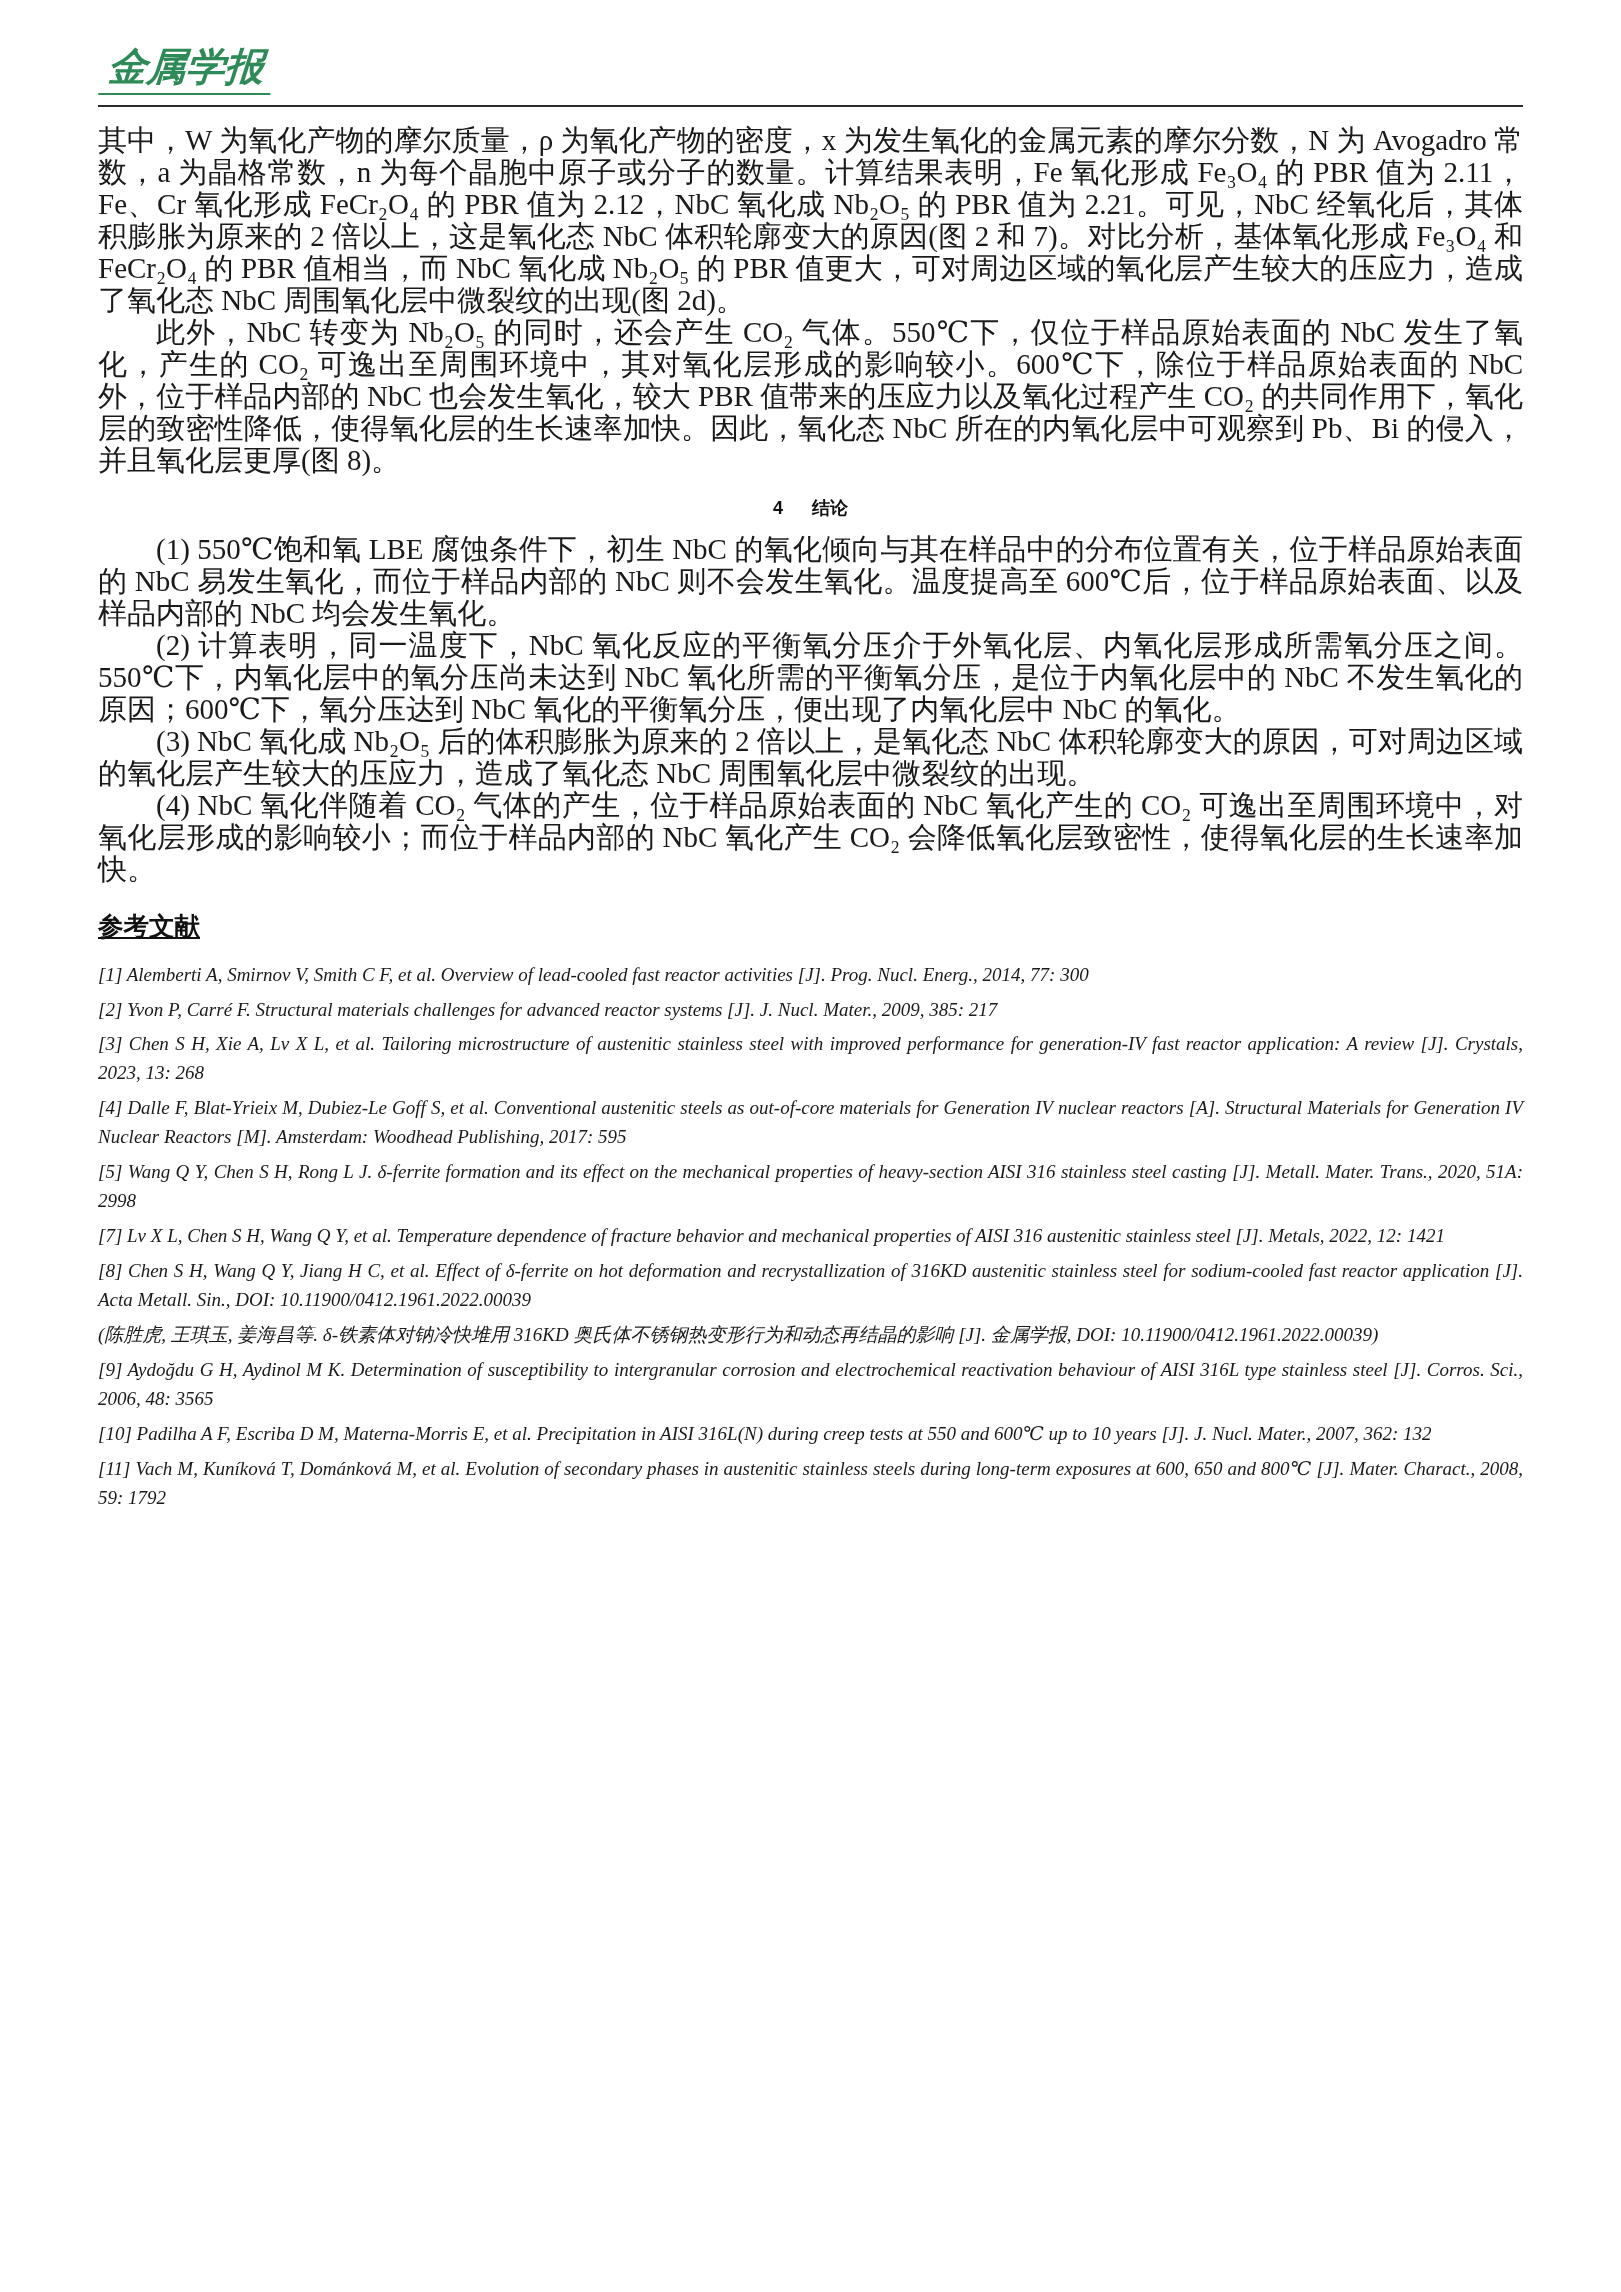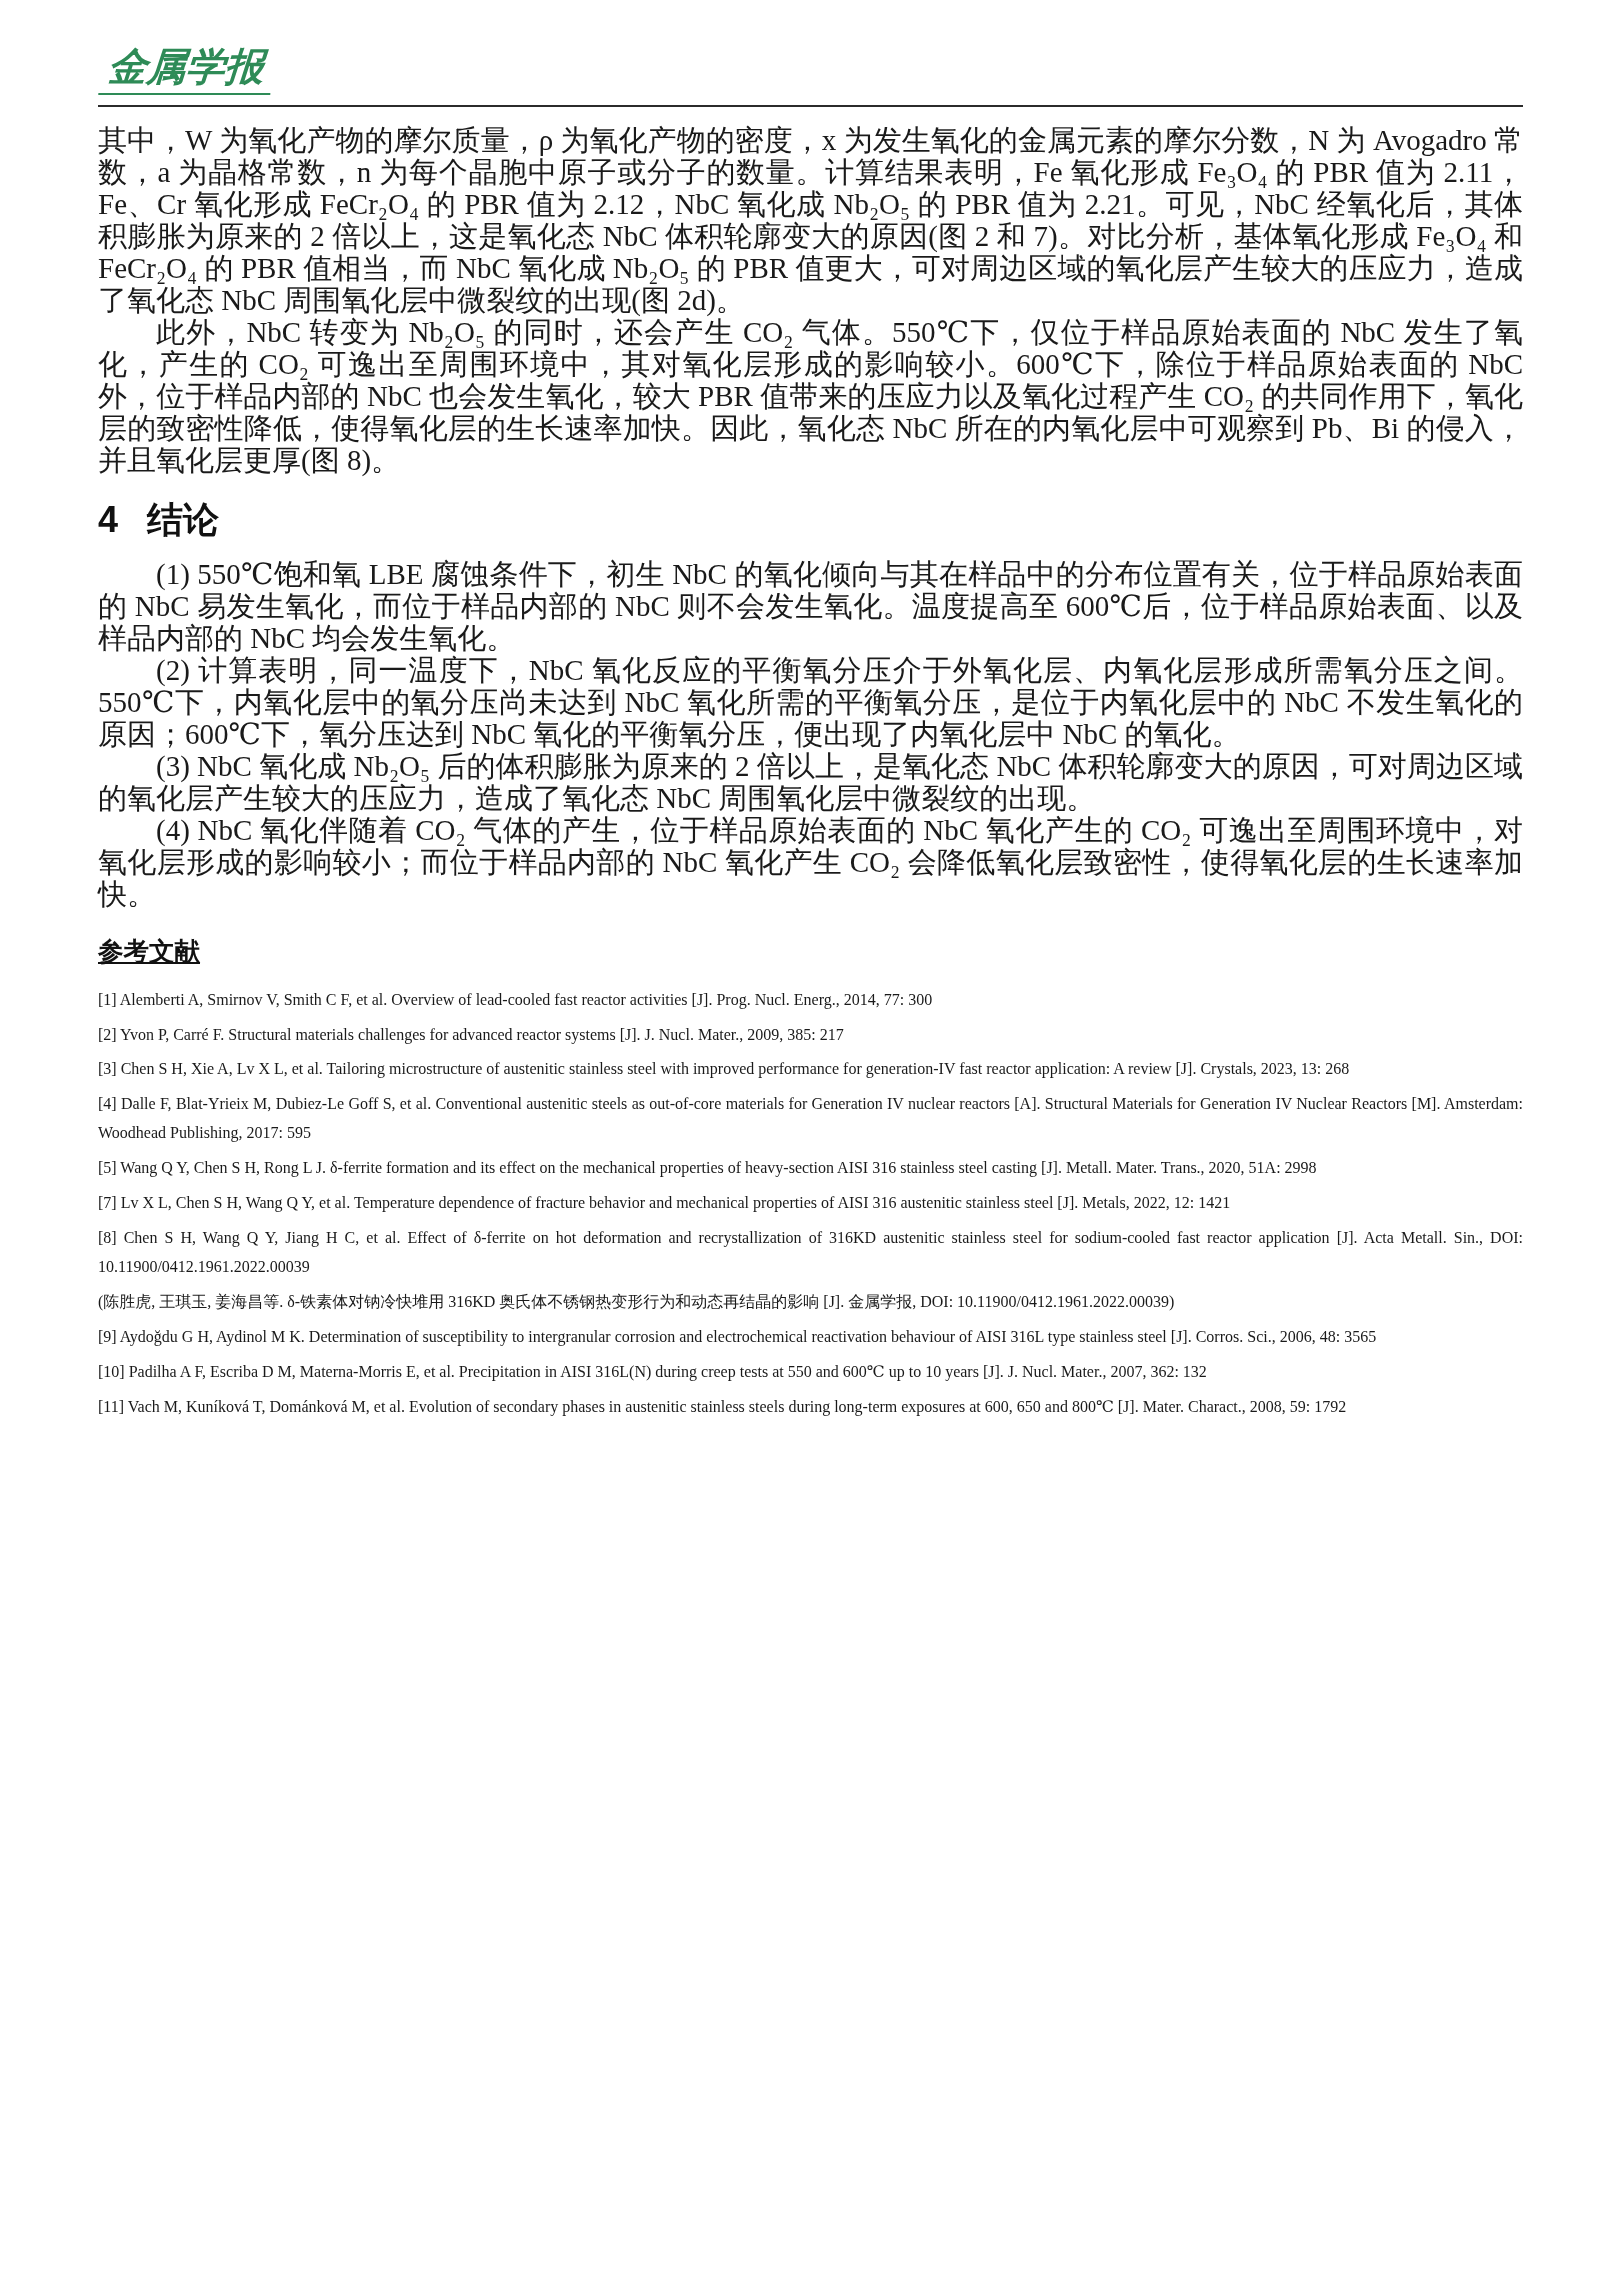--- a/index.html
+++ b/index.html
@@ -49,41 +49,43 @@
   }
   .body-para{
     font-size:29px;
     line-height:32px;
     text-align:justify;
     color:var(--ink);
   }
   .body-para.indent{ text-indent:2em; }
   .section-heading{
     font-family:"Liberation Sans","DejaVu Sans",sans-serif;
-    font-size:36px;
+    font-size:18px;
     font-weight:bold;
     color:#111;
     margin:19.6px 0 13.7px;
+    text-align:center;
   }
   .section-heading .sec-num{ margin-right:29px; }
   .references-heading{
     font-family:"Liberation Sans","DejaVu Sans",sans-serif;
     font-size:25.5px;
     font-weight:bold;
     color:#111;
     margin:23.5px 0 15.7px;
     text-decoration:underline;
   }
   .references{ }
   .ref{
-    font-size:16px;
+    font-size:19px;
     line-height:29px;
     text-align:justify;
     color:var(--ink);
     margin:0 0 5.9px;
+    font-style:italic;
   }
 </style>
 </head>
 <body>
 
 <div class="page">
 
   <header class="page-header">
     <div>
       <span class="logo-text">金属学报</span>

